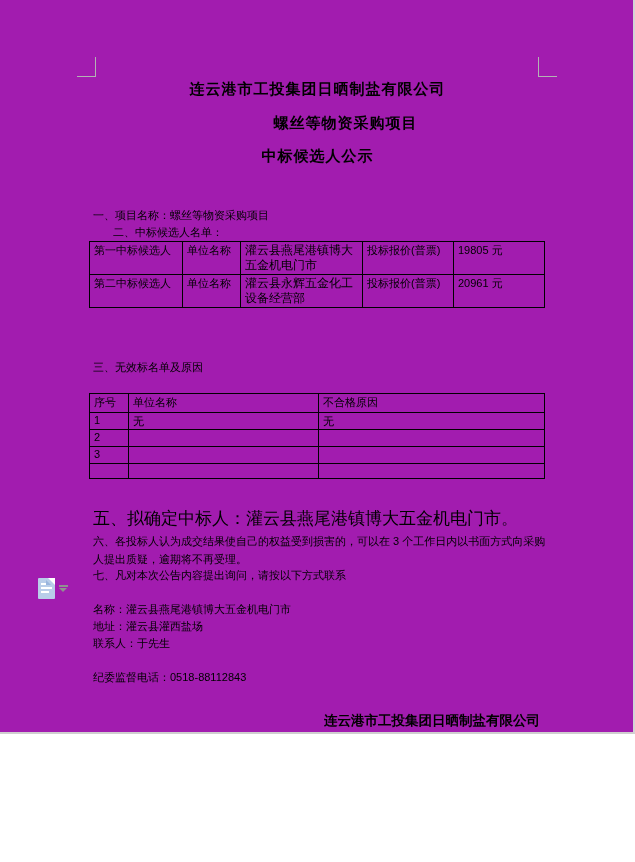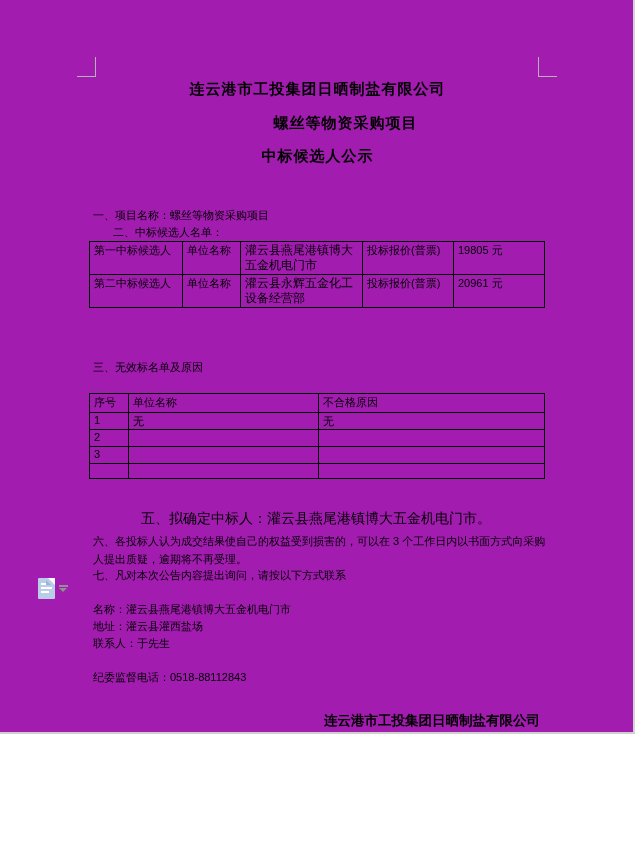--- a/index.html
+++ b/index.html
@@ -43,21 +43,21 @@
     position: absolute;
     left: 93px;
     width: 455px;
     font-size: 11px;
     line-height: 17.5px;
     white-space: normal;
   }
   .p-s1 { top: 207px; }
   .p-s2 { top: 224px; margin-left: 20px; }
   .p-s3 { top: 359px; }
-  .p-s5 { top: 510px; font-size: 14px; margin-left: 48px; }
+  .p-s5 { top: 510px; font-size: 17px; }
   .p-s6 { top: 533px; }
   .p-s7 { top: 567px; }
   .p-s8 { top: 584px; }
   .p-n1 { top: 601px; }
   .p-n2 { top: 618px; }
   .p-n3 { top: 635px; }
   .p-n4 { top: 652px; }
   .p-n5 { top: 669px; }
 
   

